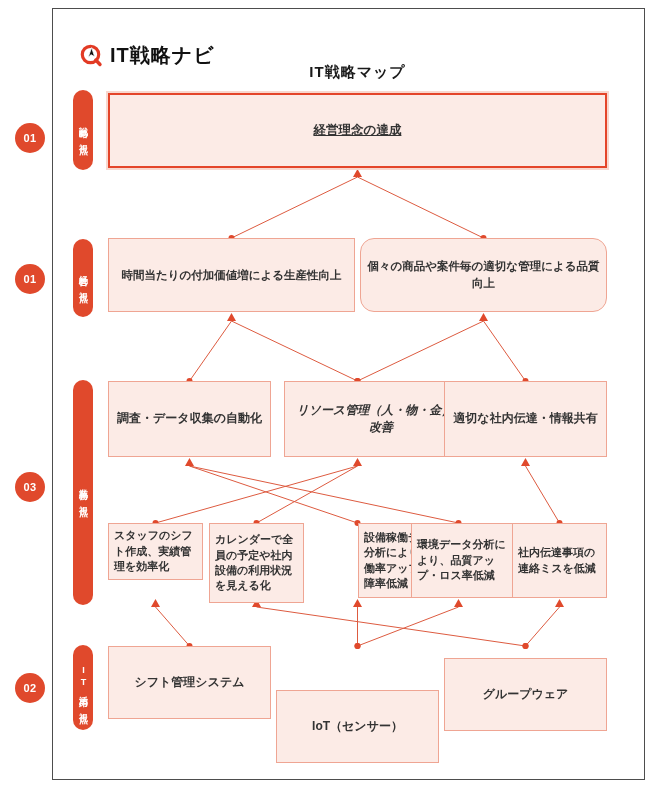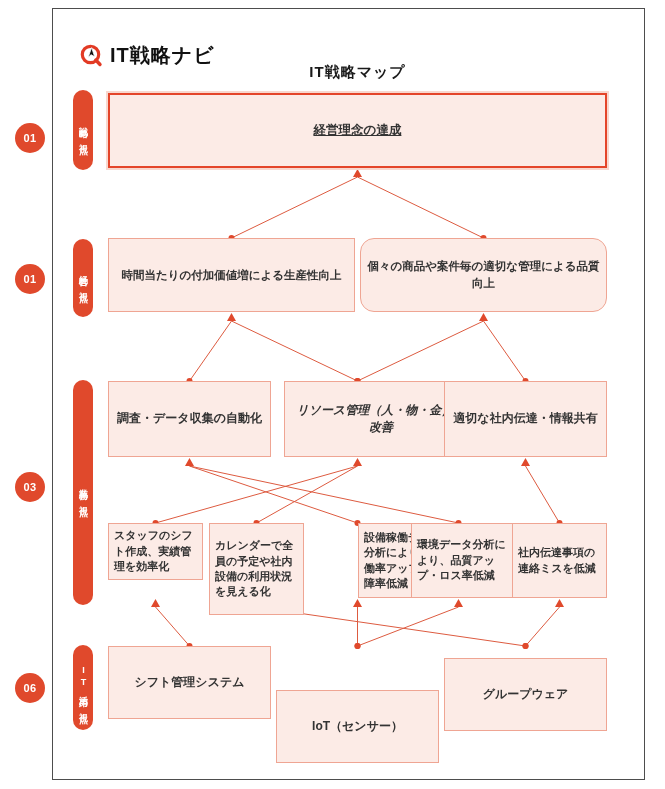--- a/index.html
+++ b/index.html
@@ -55,21 +55,21 @@
   .n2a{left:108px;top:238px;width:247px;height:74px;font-size:11.5px;}
   .n2b{left:360px;top:238px;width:247px;height:74px;font-size:11.5px;border-radius:14px;}
   .n3a1{left:108px;top:381px;width:163px;height:76px;}
   .n3a2{left:284px;top:381px;width:194px;height:76px;font-style:italic;}
   .n3a3{left:444px;top:381px;width:163px;height:76px;}
   .small{
     font-size:11px;text-align:left;justify-content:flex-start;
     align-items:center;line-height:1.4;padding:5px 5px;
   }
   .n3b1{left:108px;top:523px;width:95px;height:57px;}
-  .n3b2{left:209px;top:523px;width:95px;height:92px;}
+  .n3b2{left:209px;top:523px;width:95px;height:80px;}
   .n3b3{left:310px;top:523px;width:95px;height:75px;margin-left:48px;}
   .n3b4{left:411px;top:523px;width:111px;height:75px;}
   .n3b5{left:512px;top:523px;width:95px;height:75px;}
   .n4a{left:108px;top:646px;width:163px;height:73px;}
   .n4b{left:276px;top:646px;width:163px;height:73px;margin-top:44px;}
   .n4c{left:444px;top:658px;width:163px;height:73px;}
   
   .connectors{position:absolute;left:0;top:0;width:665px;height:789px;z-index:1;pointer-events:none;}
 </style>
 </head>
@@ -132,21 +132,21 @@
     </svg>
   </span>
   <span class="logo-text">IT戦略ナビ</span>
 </div>
 
 <div class="map-title">IT戦略マップ</div>
 
 <div class="badge b01">01</div>
 <div class="badge b02">01</div>
 <div class="badge b03">03</div>
-<div class="badge b04">06</div>
+<div class="badge b04">02</div>
 
 <div class="pill p01">戦略の視点</div>
 <div class="pill p02">経営の視点</div>
 <div class="pill p03">業務の視点</div>
 <div class="pill p04">IT活用の視点</div>
 
 <div class="node top">経営理念の達成</div>
 <div class="node n2a">時間当たりの付加価値増による生産性向上</div>
 <div class="node n2b">個々の商品や案件毎の適切な管理による品質向上</div>
 <div class="node n3a1">調査・データ収集の自動化</div>

